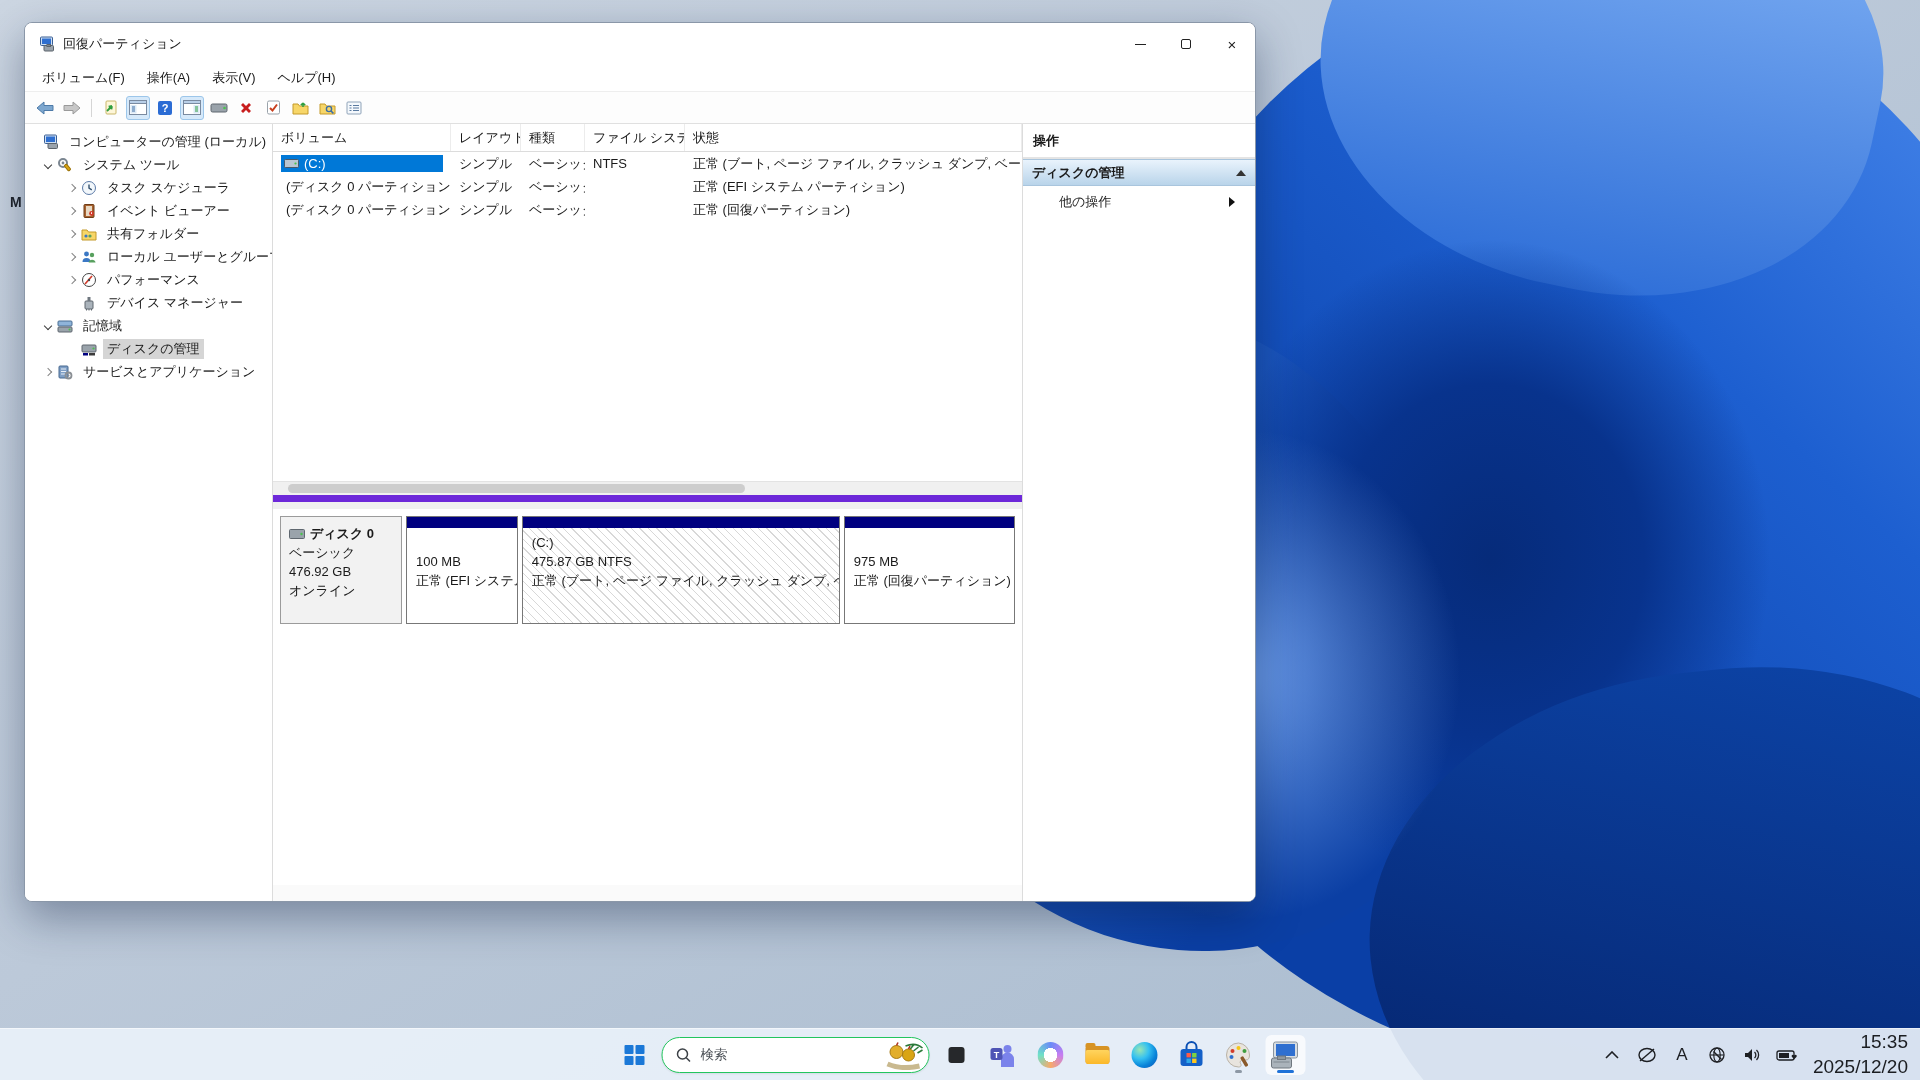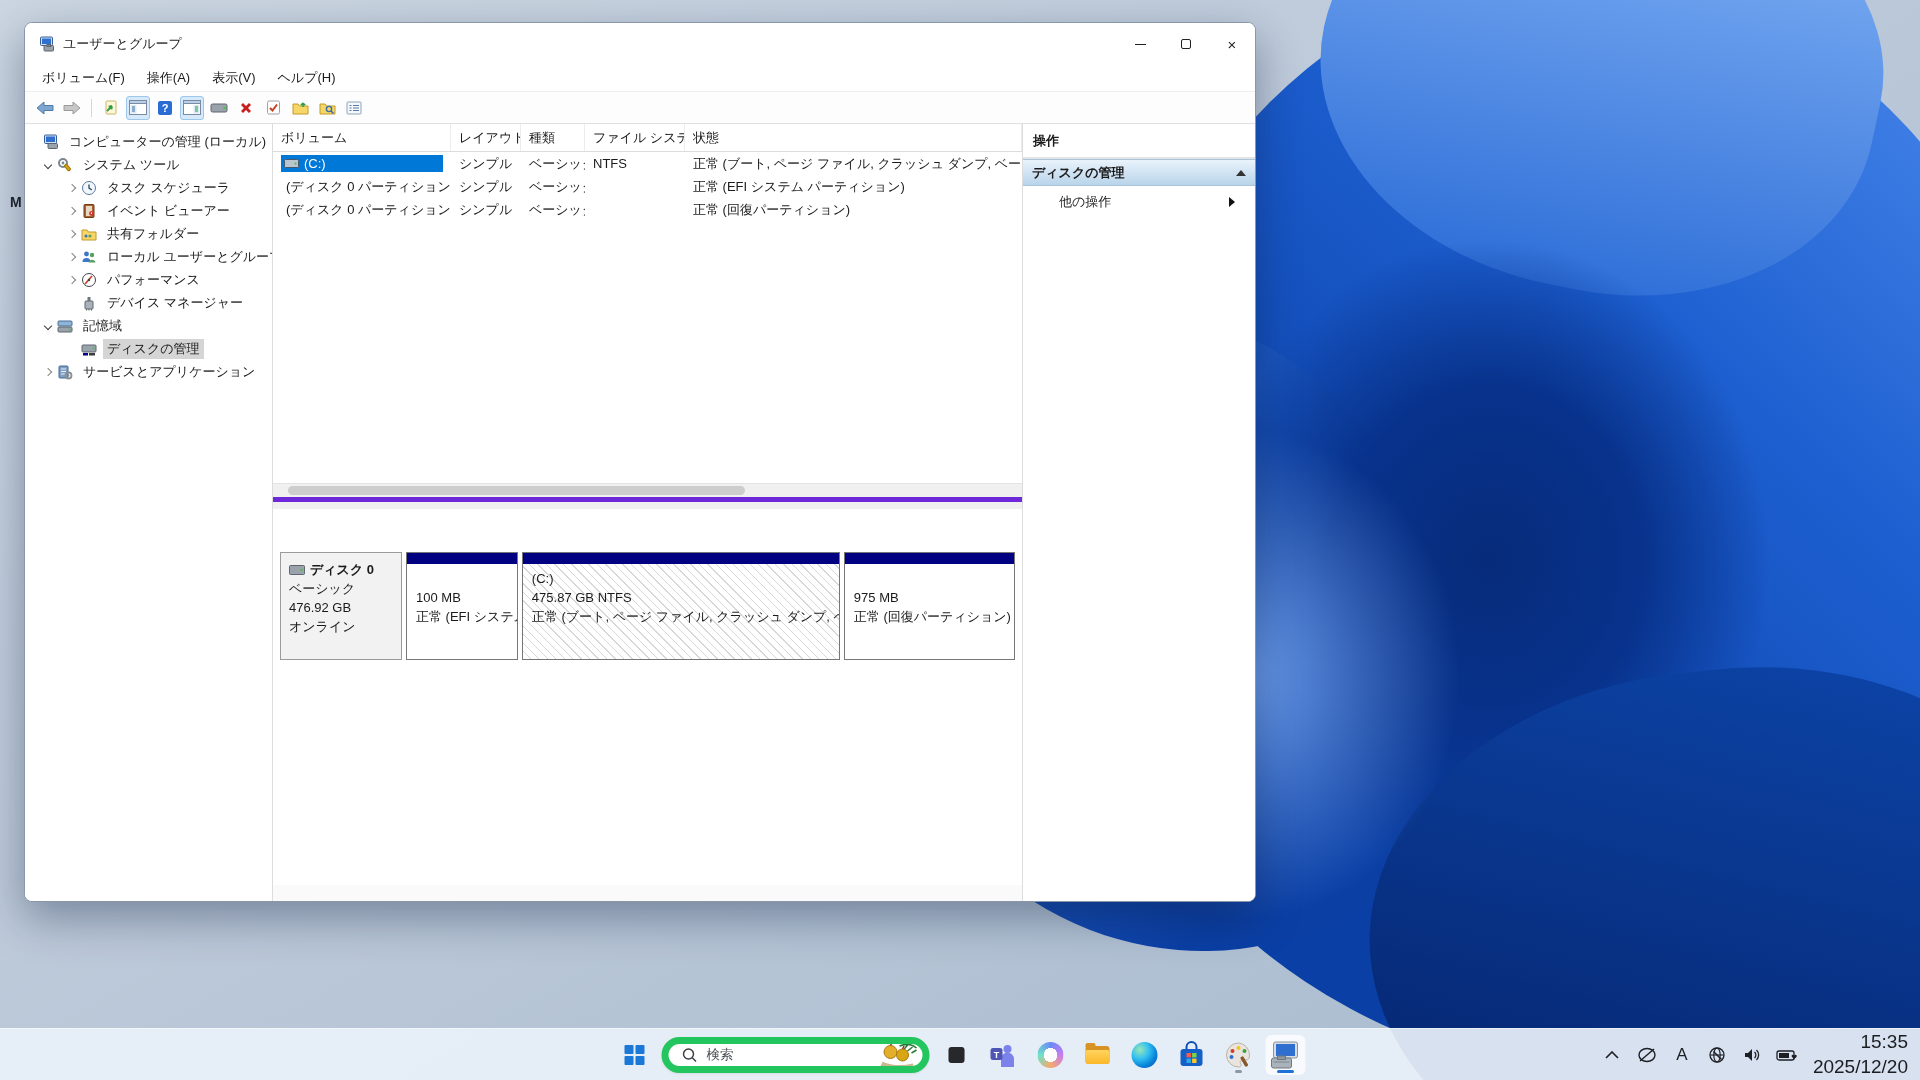--- a/index.html
+++ b/index.html
@@ -59,35 +59,35 @@
   .tree-row .label { padding:1px 4px; }
   .tree-row.selected .label { background:#d5d5d5; }
   .chev { width:18px; flex:0 0 auto; display:flex; align-items:center; justify-content:center; }
   .chev i { display:block; width:6px; height:6px; border-right:1.4px solid #848484; border-bottom:1.4px solid #848484; }
   .chev.collapsed i { transform:rotate(-45deg); }
   .chev.expanded i { transform:rotate(45deg); border-color:#3c3c3c; }
   .ind0 { padding-left:0; } .ind1 { padding-left:14px; } .ind2 { padding-left:38px; }
   .t-ico { width:17px; height:16px; margin-right:5px; flex:0 0 auto; }
 
   
-  .list-pane { height:378px; flex:0 0 auto; display:flex; flex-direction:column; border-bottom:5px solid #6d28d9; }
+  .list-pane { height:378px; flex:0 0 auto; display:flex; flex-direction:column; border-bottom:7px solid #6d28d9; }
   .lv-header { display:flex; height:28px; align-items:stretch; border-bottom:1px solid #dcdcdc; flex:0 0 auto; }
   .lv-header .col { display:flex; align-items:center; padding:0 8px; border-right:1px solid #ececec; overflow:hidden; white-space:nowrap; }
   .lv-rows { flex:1; overflow:hidden; }
   .lv-row { display:flex; height:23px; align-items:center; white-space:nowrap; }
   .lv-row .col { padding:0 8px; overflow:hidden; flex:0 0 auto; }
   .c-vol { width:178px; } .c-lay { width:70px; } .c-typ { width:64px; } .c-fs { width:100px; } .c-st { flex:1 1 auto !important; min-width:0; }
   .vol-cell { display:flex; align-items:center; gap:5px; }
   .vol-sel { display:flex; align-items:center; gap:5px; background:#0078d7; color:#fff; padding:1px 5px 1px 3px; }
   .hscroll { height:14px; background:#f0f0f0; border-top:1px solid #e3e3e3; position:relative; flex:0 0 auto; }
   .hthumb { position:absolute; left:2%; top:2px; width:61%; height:9px; background:#cdcdcd; border-radius:5px; }
   .splitter { height:7px; background:#f0f0f0; flex:0 0 auto; }
 
   
-  .disk-pane { flex:1; display:flex; flex-direction:column; background:#fff; min-height:0;margin-top:36px; }
+  .disk-pane { flex:1; display:flex; flex-direction:column; background:#fff; min-height:0; }
   .disk-row { display:flex; padding:7px 7px 0 7px; }
   .disk-label { width:122px; flex:0 0 auto; background:#f2f2f2; border:1px solid #9b9b9b; padding:7px 8px; line-height:19px; }
   .disk-label .dname { display:flex; align-items:center; gap:5px; font-weight:bold; }
   .parts { flex:1; display:flex; gap:4px; margin-left:4px; min-width:0; }
   .part { border:1px solid #777; display:flex; flex-direction:column; min-width:0; height:108px; background:#fff; }
   .part .band { height:11px; background:#000080; flex:0 0 auto; }
   .part .fill { flex:1; padding:5px 9px; line-height:19px; overflow:hidden; white-space:nowrap; }
   .part.selected .fill { background:repeating-linear-gradient(45deg,#ffffff 0px,#ffffff 5px,#d8d8d8 5px,#d8d8d8 6px); }
   .part .plabel { min-height:19px; }
   .legend { margin-top:auto; height:22px; background:#f0f0f0; border-top:1px solid #d6d6d6; display:flex; align-items:center;
@@ -112,21 +112,21 @@
   
   .taskbar { position:absolute; left:0; bottom:0; width:1920px; height:52px;
     background:rgba(233,241,250,.92); border-top:1px solid rgba(255,255,255,.5); }
   .tb-center { position:absolute; left:50%; top:0; transform:translateX(-50%); height:52px; display:flex; align-items:center; gap:7px; }
   .tb-ico { width:40px; height:40px; border-radius:6px; display:flex; align-items:center; justify-content:center; position:relative; }
   .tb-ico.running::after { content:""; position:absolute; bottom:2px; left:50%; transform:translateX(-50%);
     width:7px; height:3px; border-radius:2px; background:#8d98a5; }
   .tb-ico.active { background:rgba(255,255,255,.72); }
   .tb-ico.active::after { content:""; position:absolute; bottom:2px; left:50%; transform:translateX(-50%);
     width:17px; height:3px; border-radius:2px; background:#1f72d8; }
-  .search-pill { width:268px; height:36px; background:#fff; border:7px solid #22c55e; border-radius:18px;
+  .search-pill { width:268px; height:36px; background:#fff; border:1px solid #22c55e; border-radius:18px;
     display:flex; align-items:center; padding:0 5px 0 13px; gap:9px; box-shadow:0 1px 2px rgba(0,0,0,.08); overflow:hidden; }
   .search-pill .ph { color:#4a4f55; flex:1; font-size:13.5px; }
   .start-grid { width:20px; height:20px; display:grid; grid-template-columns:1fr 1fr; gap:2px; }
   .start-grid b { background:#1b78d7; border-radius:1px; }
   .tv-back { position:absolute; right:9px; top:9px; width:15px; height:15px; background:#e9e9e9; border:1px solid #cfcfcf; border-radius:3px; }
   .tv-front { position:absolute; left:9px; bottom:9px; width:16px; height:16px; background:#26282b; border-radius:3px; }
   .folder-back { position:absolute; left:8px; top:11px; width:24px; height:18px; background:#d79324; border-radius:2px 3px 3px 3px; }
   .folder-back::before { content:""; position:absolute; left:0; top:-3px; width:10px; height:4px; background:#d79324; border-radius:2px 2px 0 0; }
   .folder-front { position:absolute; left:8px; top:15px; width:24px; height:14px; background:linear-gradient(#ffd45e,#fbb829); border-radius:2px 2px 3px 3px; }
   .edge-circ { width:26px; height:26px; border-radius:50%;
@@ -157,21 +157,21 @@
 
     <div class="titlebar">
       <span>
         <svg class="ico16" viewBox="0 0 16 16">
             <rect x="1.5" y="1" width="12" height="8.5" rx="1" fill="#cfe0f4" stroke="#3a5f94"></rect>
             <rect x="3" y="2.5" width="9" height="5.5" fill="#2f6fd0"></rect>
             <rect x="5" y="9.5" width="9.5" height="5.5" rx="1" fill="#9aa3ac" stroke="#5b636b"></rect>
             <rect x="8" y="8.5" width="3.5" height="2" fill="#7f8890" stroke="#5b636b"></rect>
           </svg>
       </span>
-      <span class="title-text">ユーザーとグループ</span>
+      <span class="title-text">回復パーティション</span>
       <div class="caption-buttons">
         <div class="cap-btn">
             <span class="glyph-min"></span>
           </div>
         <div class="cap-btn">
             <span class="glyph-max"></span>
           </div>
         <div class="cap-btn">
             <span class="glyph-close">×</span>
           </div>

